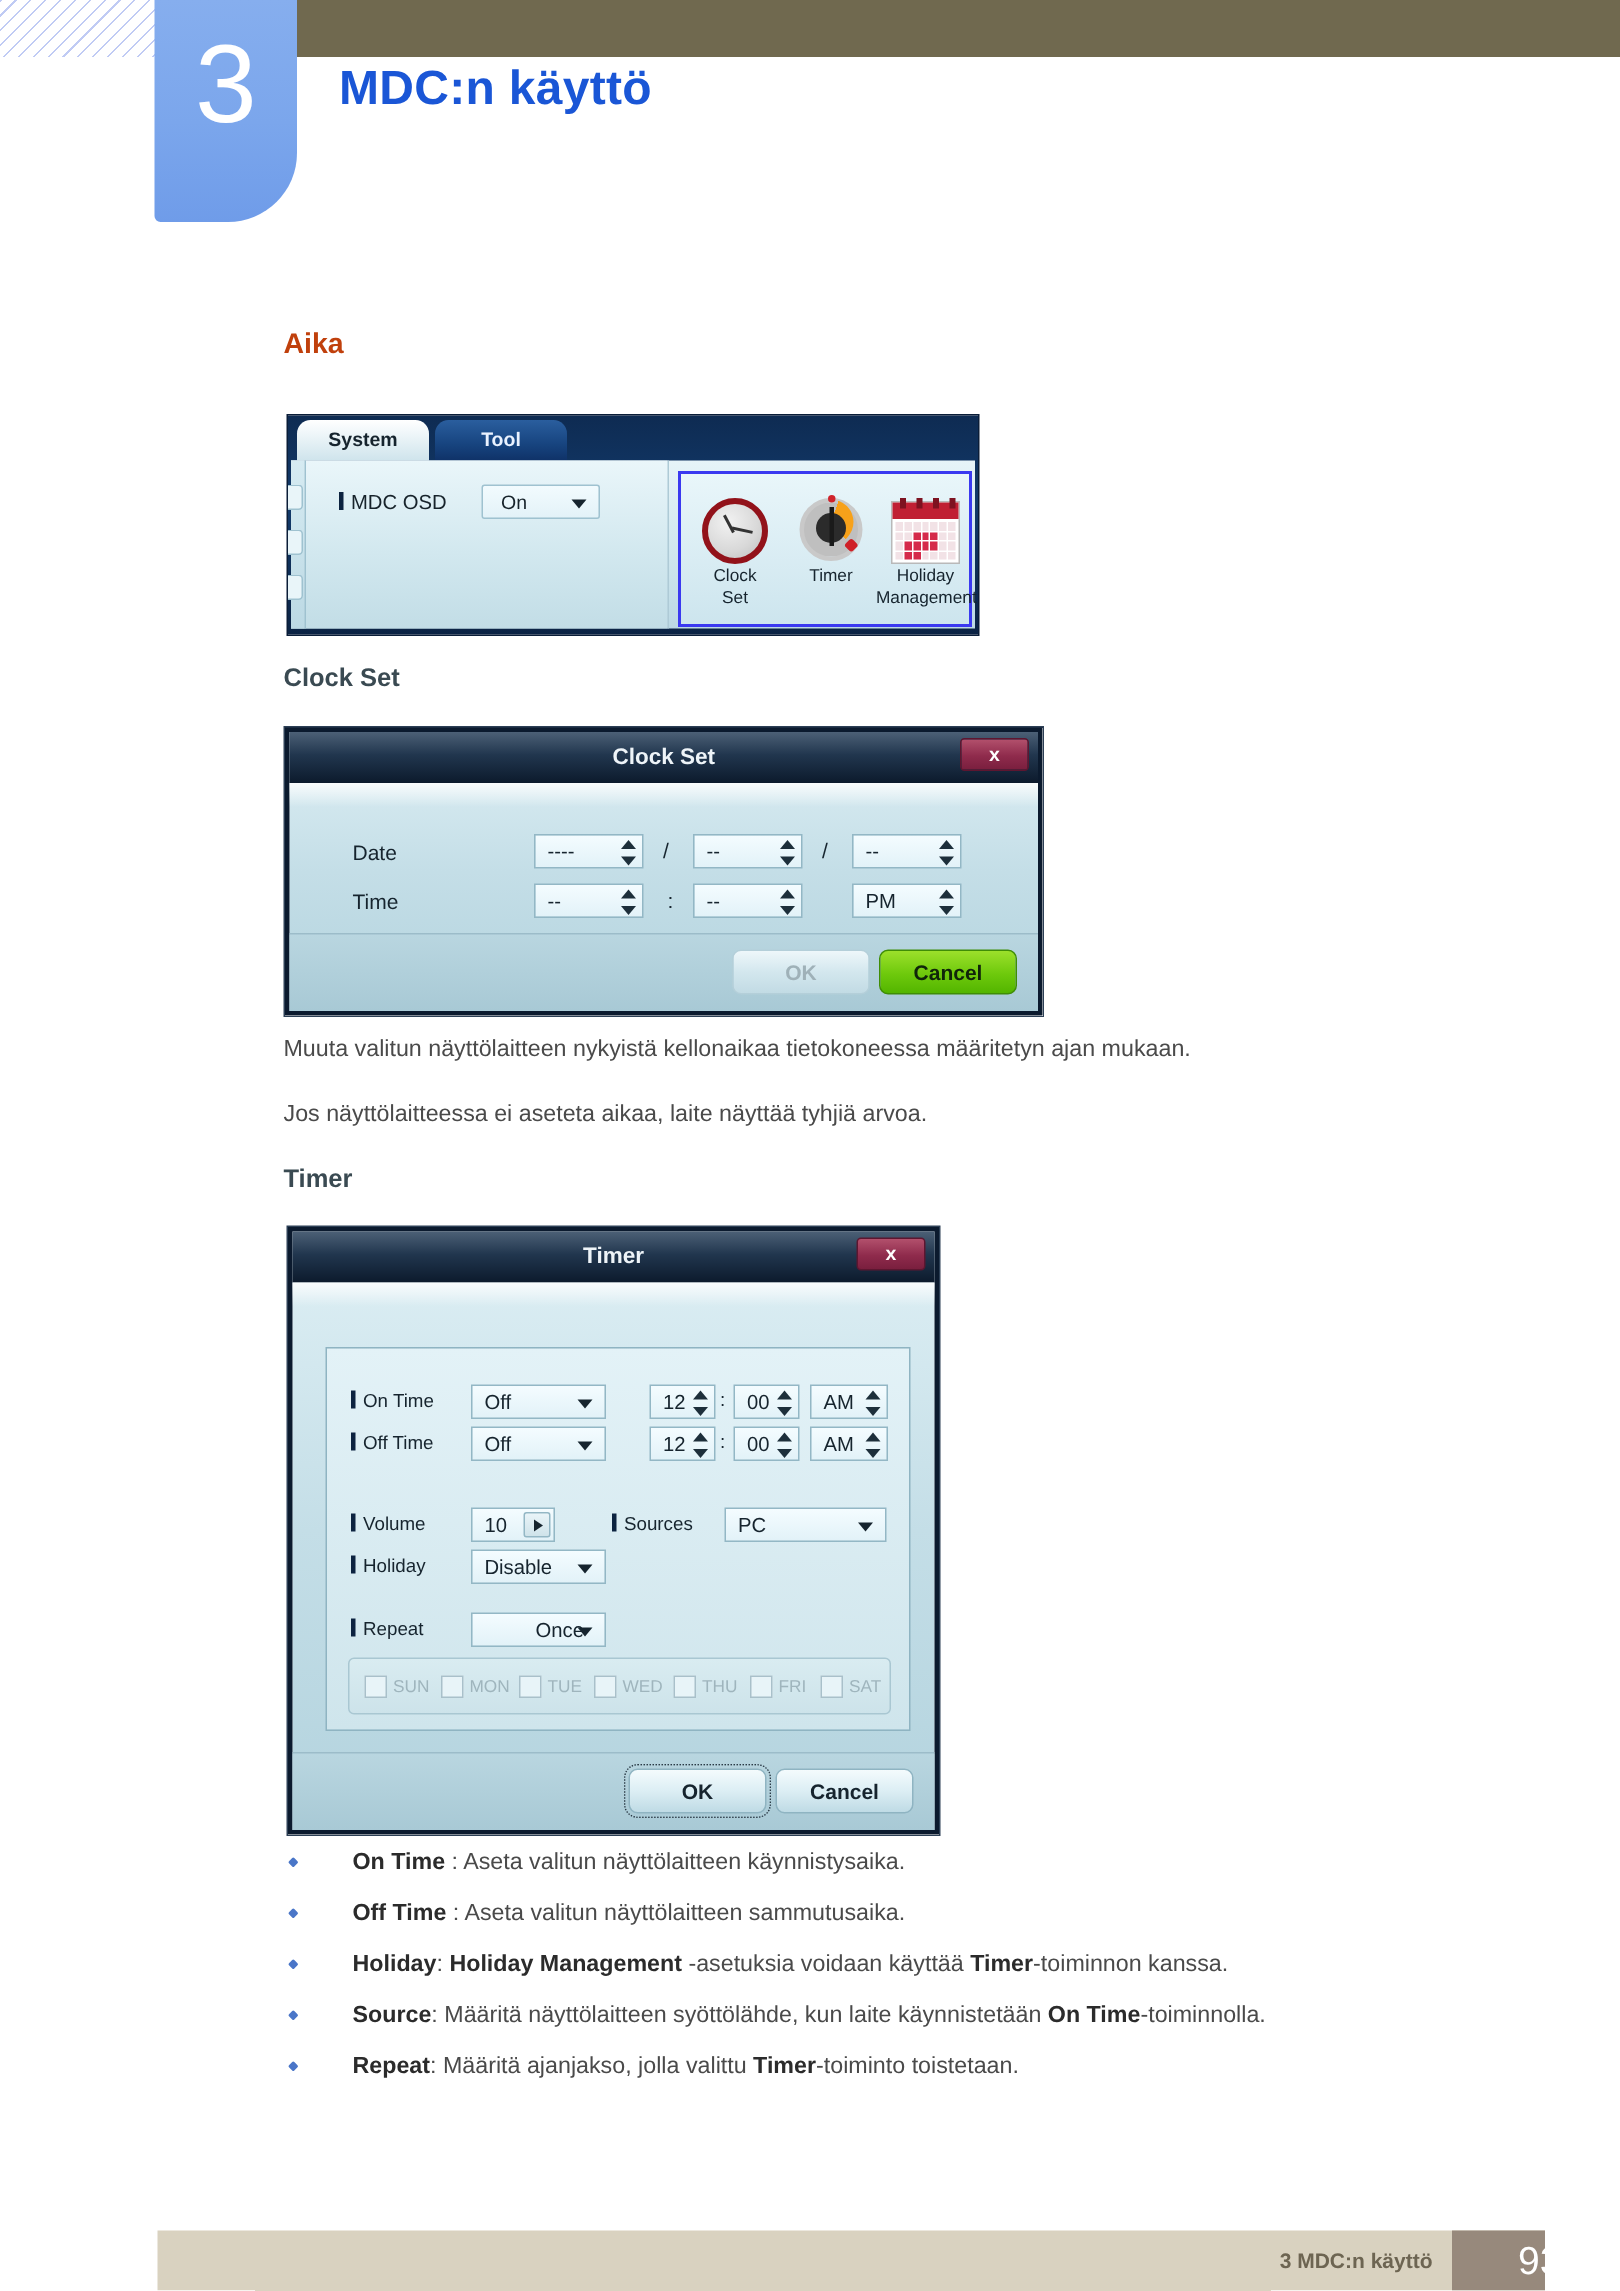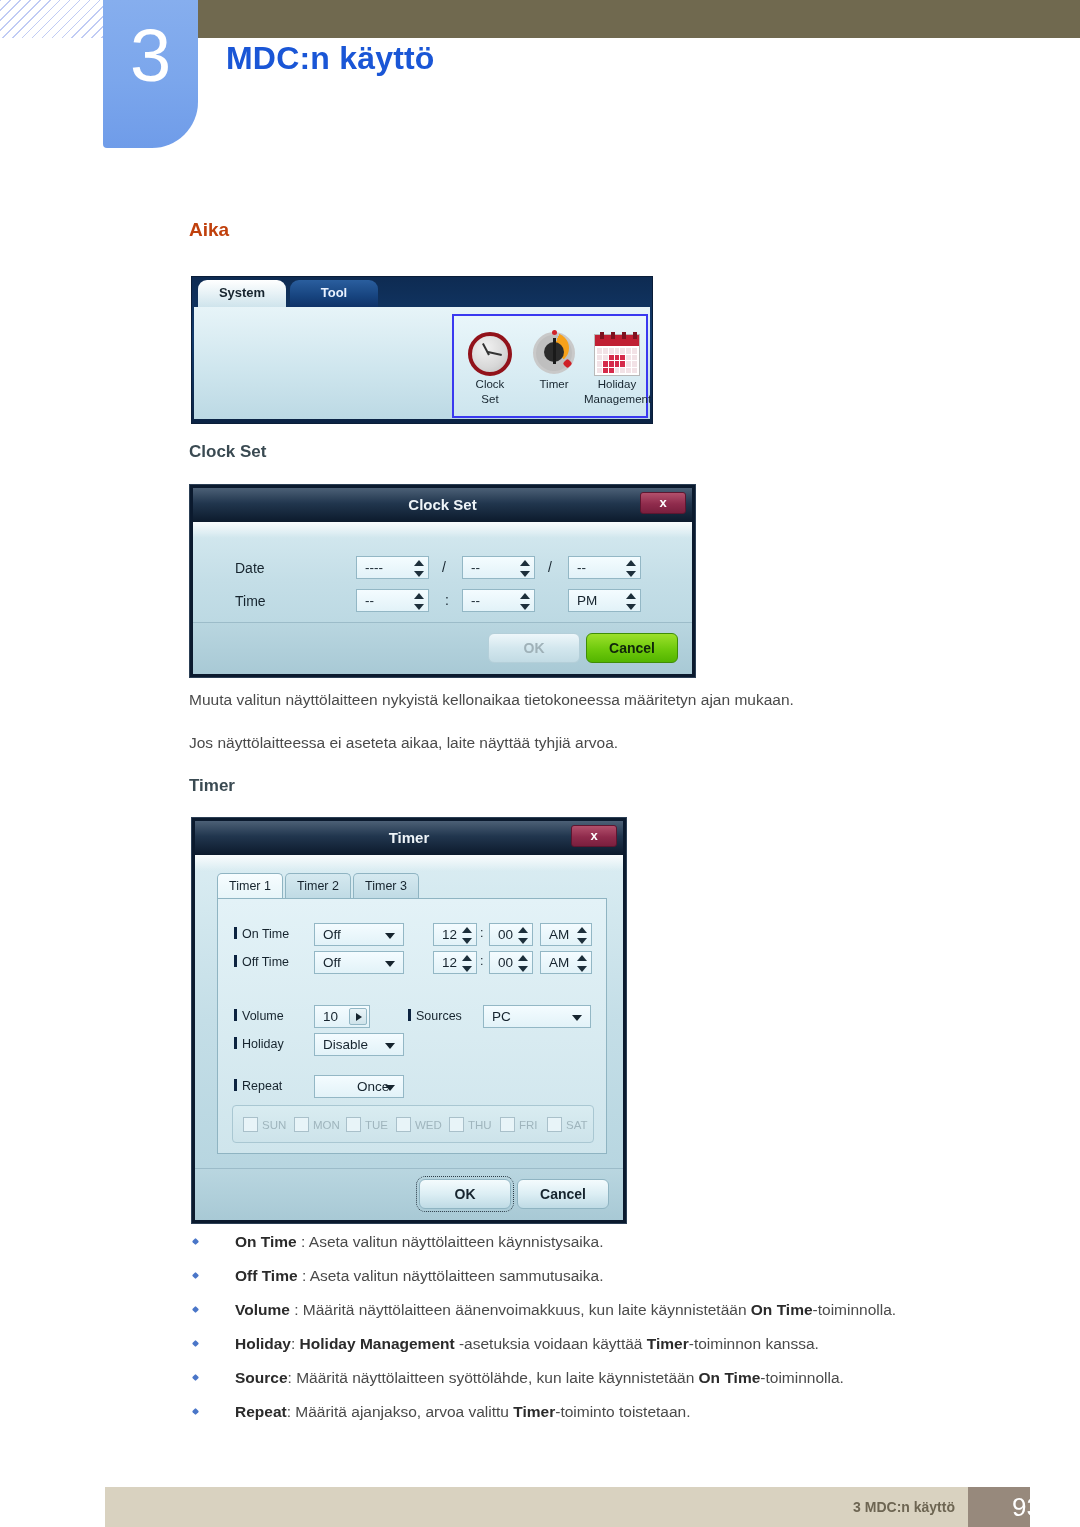--- a/index.html
+++ b/index.html
@@ -306,20 +306,32 @@
 
   <div class="h-aika">Aika</div>
 
   <div class="sys-panel">
     <div class="sys-tabrow">
       <div class="sys-tab active">System</div>
       <div class="sys-tab idle">Tool</div>
     </div>
 
     <div class="sys-body">
+      <div class="sys-left">
+        <div class="sys-sliver"></div>
+        <div class="stub" style="top:16px;"></div>
+        <div class="stub" style="top:46px;"></div>
+        <div class="stub" style="top:76px;"></div>
+
+        <div class="mdcosd-label"><span class="tick"></span><span>MDC OSD</span></div>
+        <div class="mdcosd-select">
+          <span>On</span>
+          <span class="caret"></span>
+        </div>
+      </div>
 
       <div class="sys-right">
 
         <div class="icon-cell" style="left:4px;">
           <div class="glyph">
             <div class="ic-clock"></div>
           </div>
           <div class="cap">Clock</div>
           <div class="cap">Set</div>
         </div>
@@ -456,25 +468,20 @@
 
   <div class="h-sub" style="left:189px; top:776px;">Timer</div>
 
   <div class="dlg" style="left:192px; top:818px; width:434px; height:405px;">
     <div class="dlg-title">
       <span>Timer</span>
       <div class="dlg-close">x</div>
     </div>
     <div class="dlg-sheen"></div>
 
-    <div style="position:absolute; left:22px; top:52px; width:390px; height:26px;">
-      <div class="t-tab on" style="left:0px;">Timer 1</div>
-      <div class="t-tab off" style="left:68px;">Timer 2</div>
-      <div class="t-tab off" style="left:136px;">Timer 3</div>
-    </div>
 
     <div class="t-pane" style="left:22px; top:77px; width:390px; height:256px;">
 
       <div class="lbl" style="left:16px; top:28px; font-size:12.5px;"><span class="tickmark"></span><span>On Time</span></div>
       <div class="fld" style="left:96px; top:24px; width:90px;">
         <span>Off</span>
         <span class="ddcaret"></span>
       </div>
       <div class="fld" style="left:215px; top:24px; width:44px;">
         <span>12</span>
@@ -578,33 +585,29 @@
     <div class="bullet-row">
       <span class="bullet-dot"></span>
       <b>On Time</b><span> : Aseta valitun näyttölaitteen käynnistysaika.</span>
     </div>
     <div class="bullet-row">
       <span class="bullet-dot"></span>
       <b>Off Time</b><span> : Aseta valitun näyttölaitteen sammutusaika.</span>
     </div>
     <div class="bullet-row">
       <span class="bullet-dot"></span>
-      <b>Volume</b><span> : Määritä näyttölaitteen äänenvoimakkuus, kun laite käynnistetään </span><b>On Time</b><span>-toiminnolla.</span>
-    </div>
-    <div class="bullet-row">
-      <span class="bullet-dot"></span>
       <b>Holiday</b><span>: </span><b>Holiday Management</b><span> -asetuksia voidaan käyttää </span><b>Timer</b><span>-toiminnon kanssa.</span>
     </div>
     <div class="bullet-row">
       <span class="bullet-dot"></span>
       <b>Source</b><span>: Määritä näyttölaitteen syöttölähde, kun laite käynnistetään </span><b>On Time</b><span>-toiminnolla.</span>
     </div>
     <div class="bullet-row">
       <span class="bullet-dot"></span>
-      <b>Repeat</b><span>: Määritä ajanjakso, arvoa valittu </span><b>Timer</b><span>-toiminto toistetaan.</span>
+      <b>Repeat</b><span>: Määritä ajanjakso, jolla valittu </span><b>Timer</b><span>-toiminto toistetaan.</span>
     </div>
   </div>
 
   <div class="footer-bar"></div>
   <div class="footer-text">3 MDC:n käyttö</div>
   <div class="footer-page">93</div>
 
 </div>
 
 </body></html>

